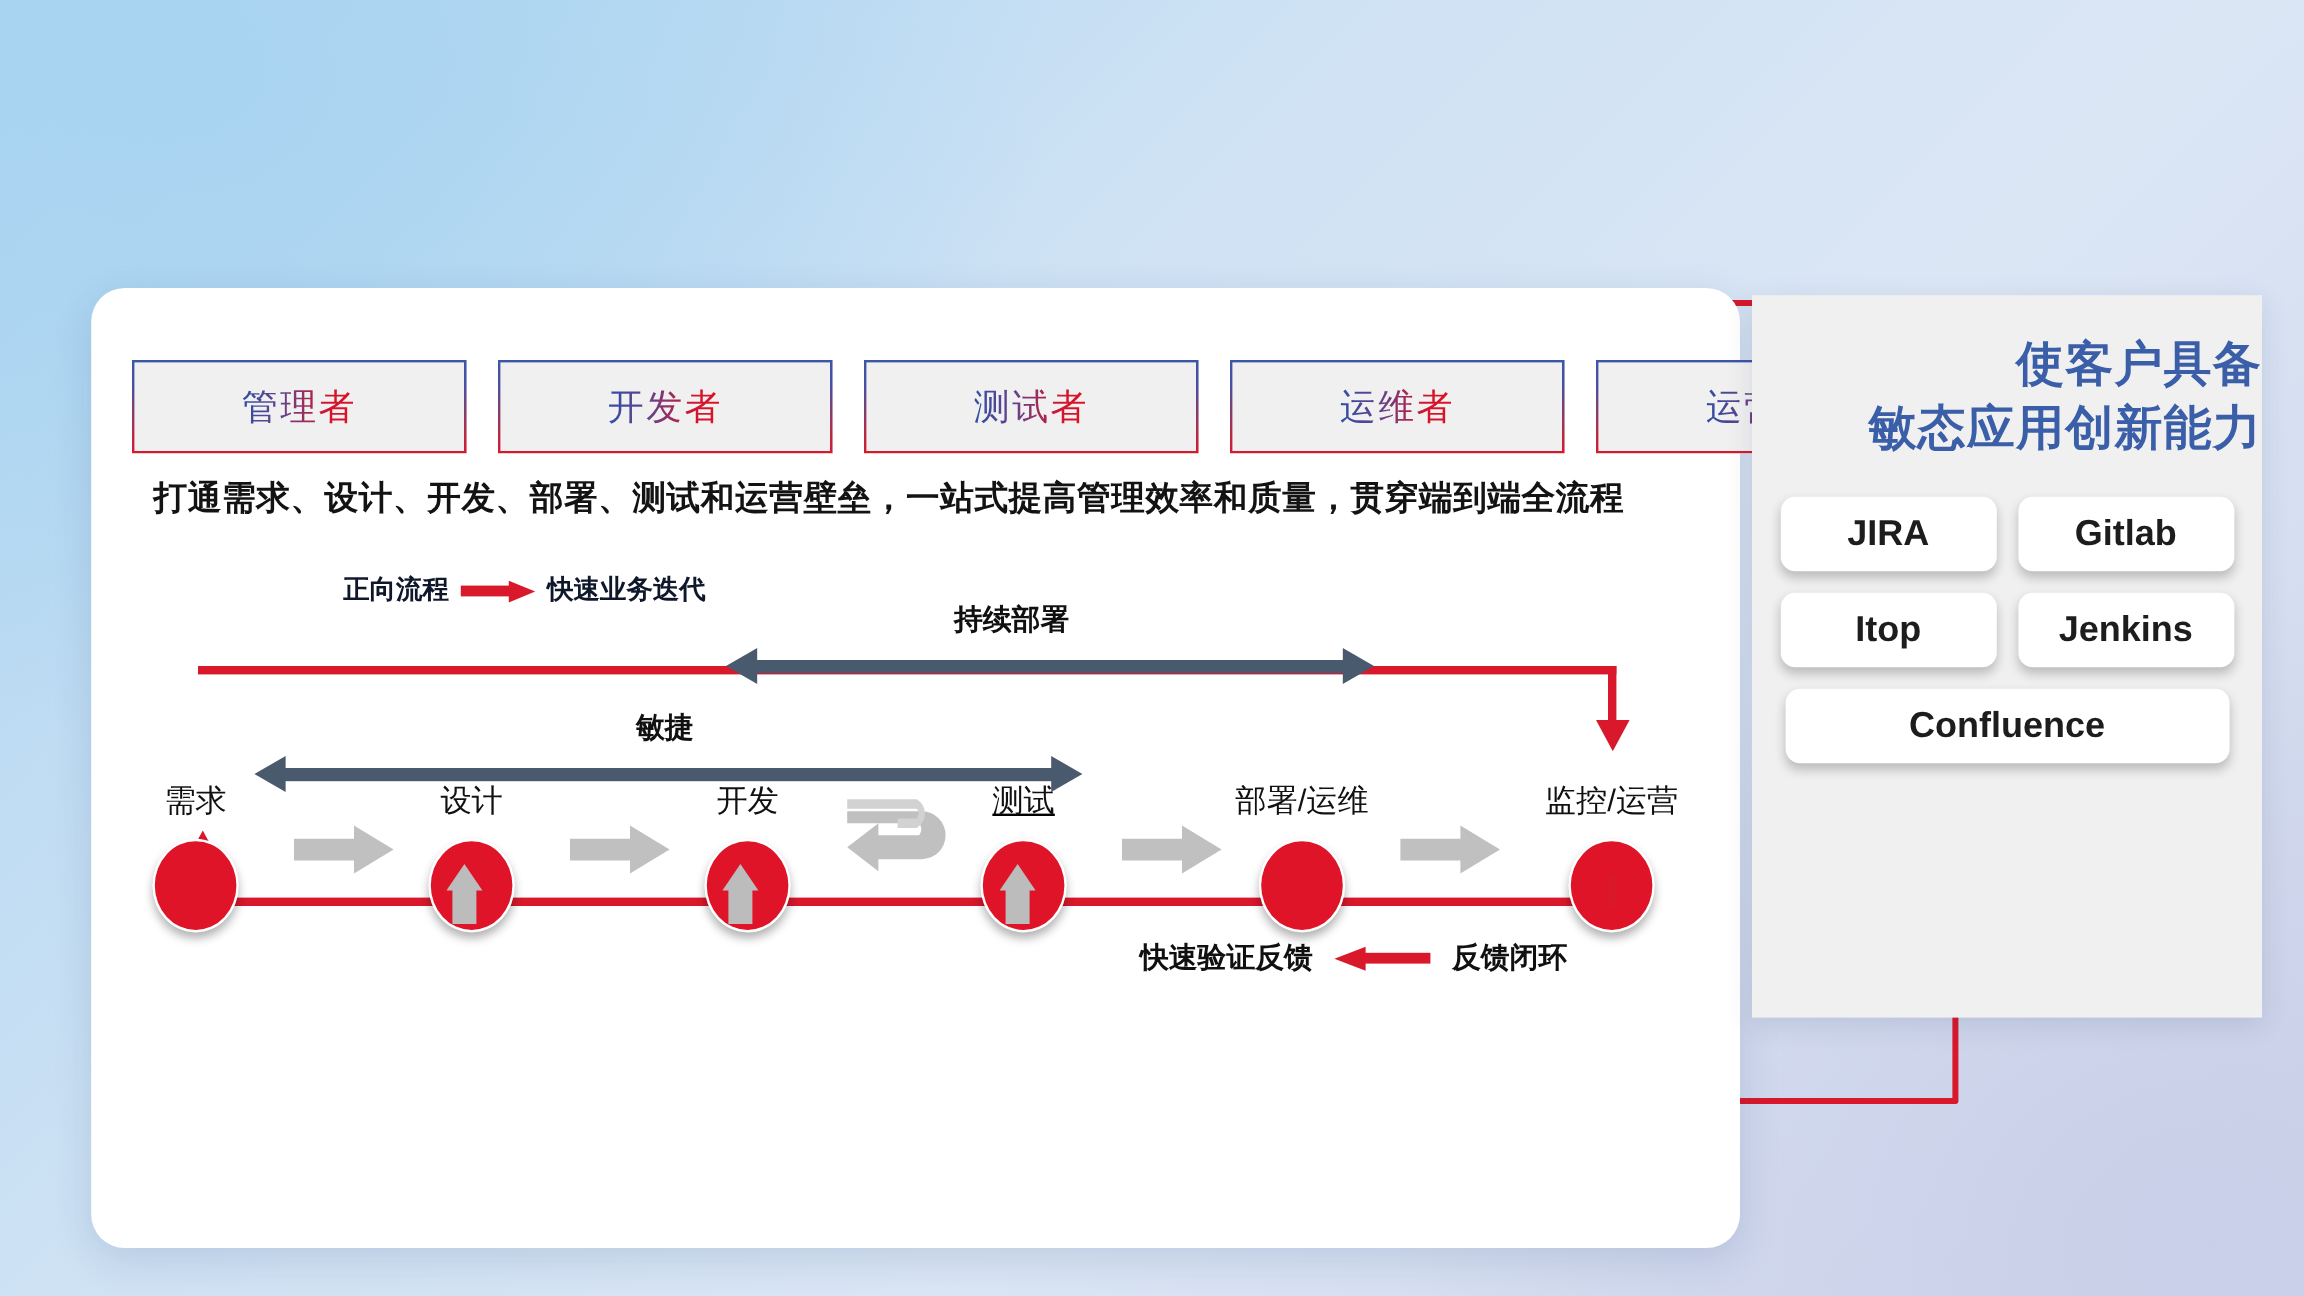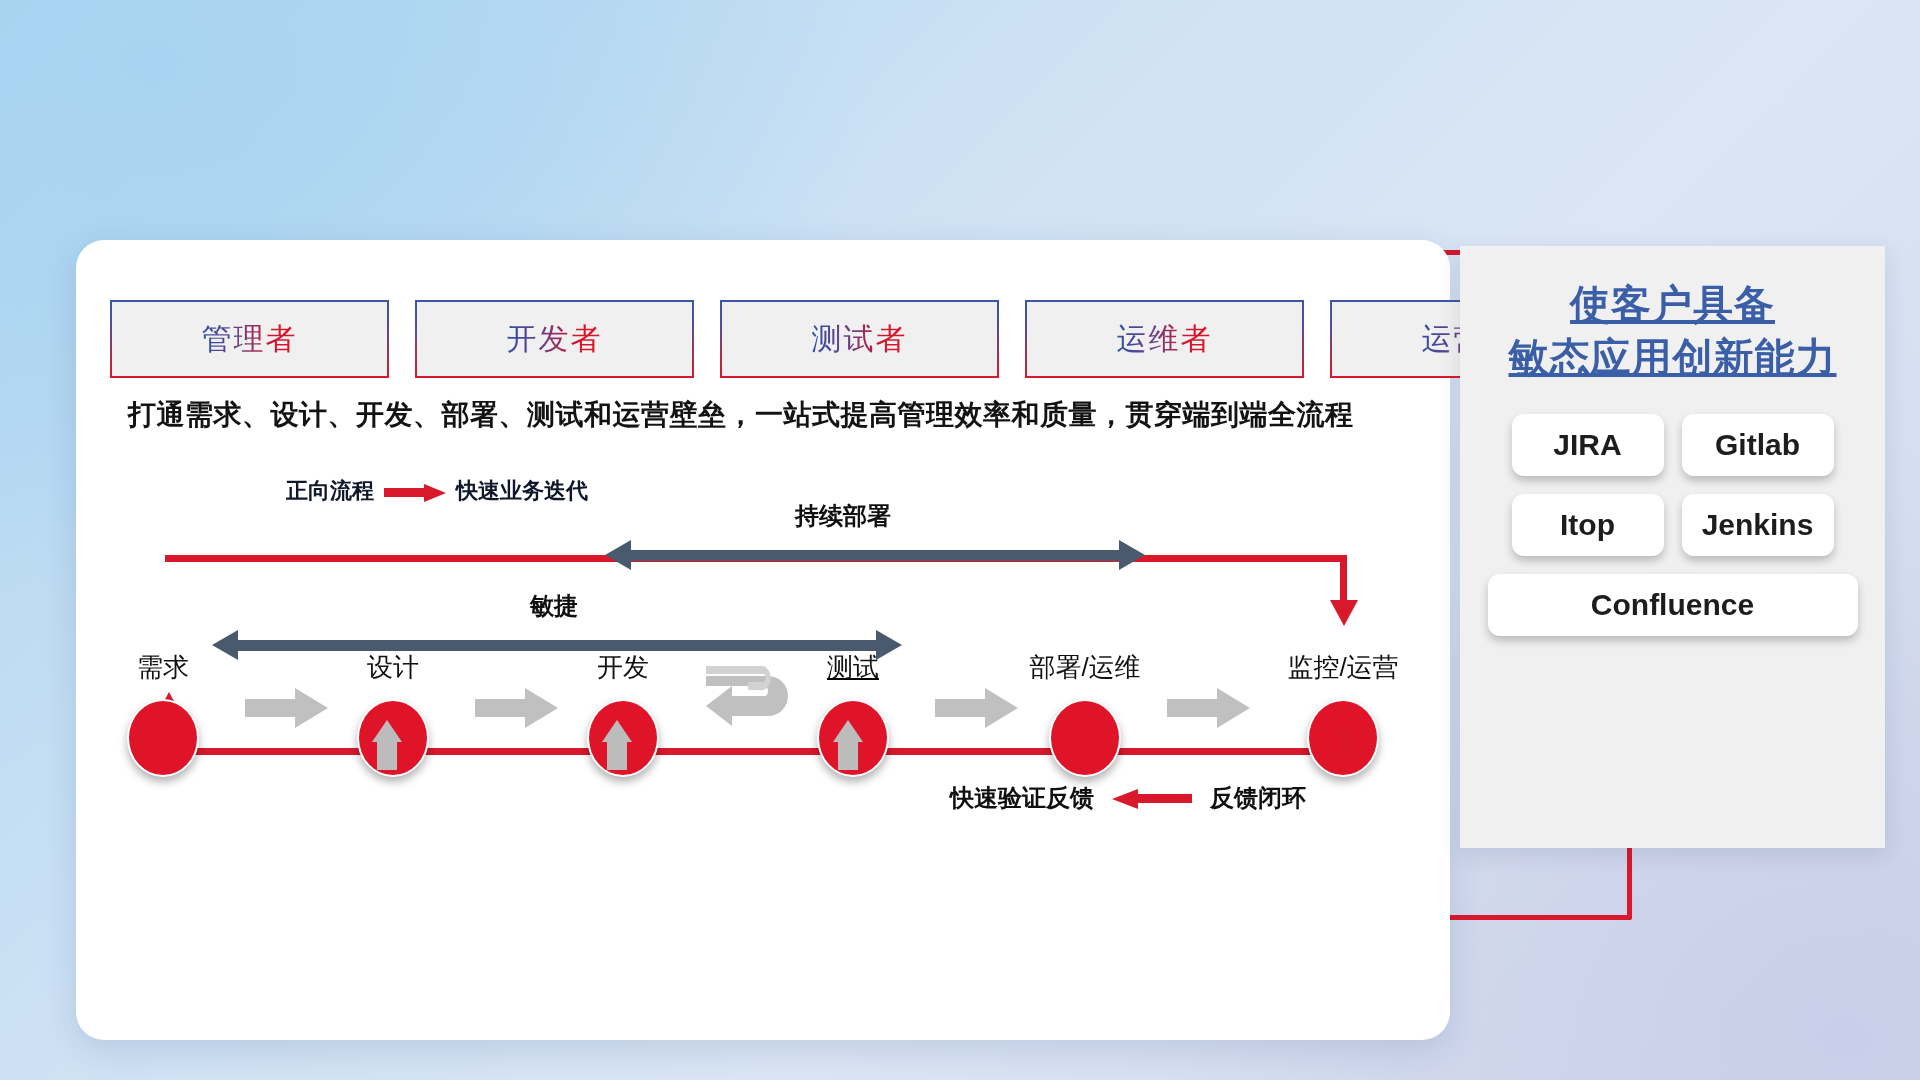--- a/index.html
+++ b/index.html
@@ -107,32 +107,32 @@
   .feed-up-head{position:absolute;width:0;height:0;
     border-left:15px solid transparent;border-right:15px solid transparent;border-bottom:22px solid #bcbcbc;}
 
   
   .panel{
     position:absolute;left:1460px;top:246px;width:425px;height:602px;
     background:#f0f0f0;z-index:6;
     box-shadow:0 6px 22px rgba(30,50,90,.12);
   }
   .panel .ptitle{
-    text-align:center;color:#3a5fa8;font-weight:bold;
-    font-size:40px;line-height:1.32;letter-spacing:1px;margin-top:32px;text-decoration:underline;
+    text-align:right;color:#3a5fa8;font-weight:bold;
+    font-size:40px;line-height:1.32;letter-spacing:1px;margin-top:32px;
   }
   .tools{display:flex;flex-wrap:wrap;gap:18px 18px;justify-content:center;margin-top:30px;}
   .tool{
     background:#ffffff;border-radius:12px;
     display:flex;align-items:center;justify-content:center;
     font-size:30px;font-weight:bold;color:#1d1d1d;
     box-shadow:0 5px 9px rgba(0,0,0,.22);
     height:62px;
   }
-  .tool.half{width:152px;}
+  .tool.half{width:180px;}
   .tool.full{width:370px;}
 </style>
 </head>
 <body>
 
 <div class="stage">
 
   <div class="red-loop"></div>
 
   <div class="card"></div>

